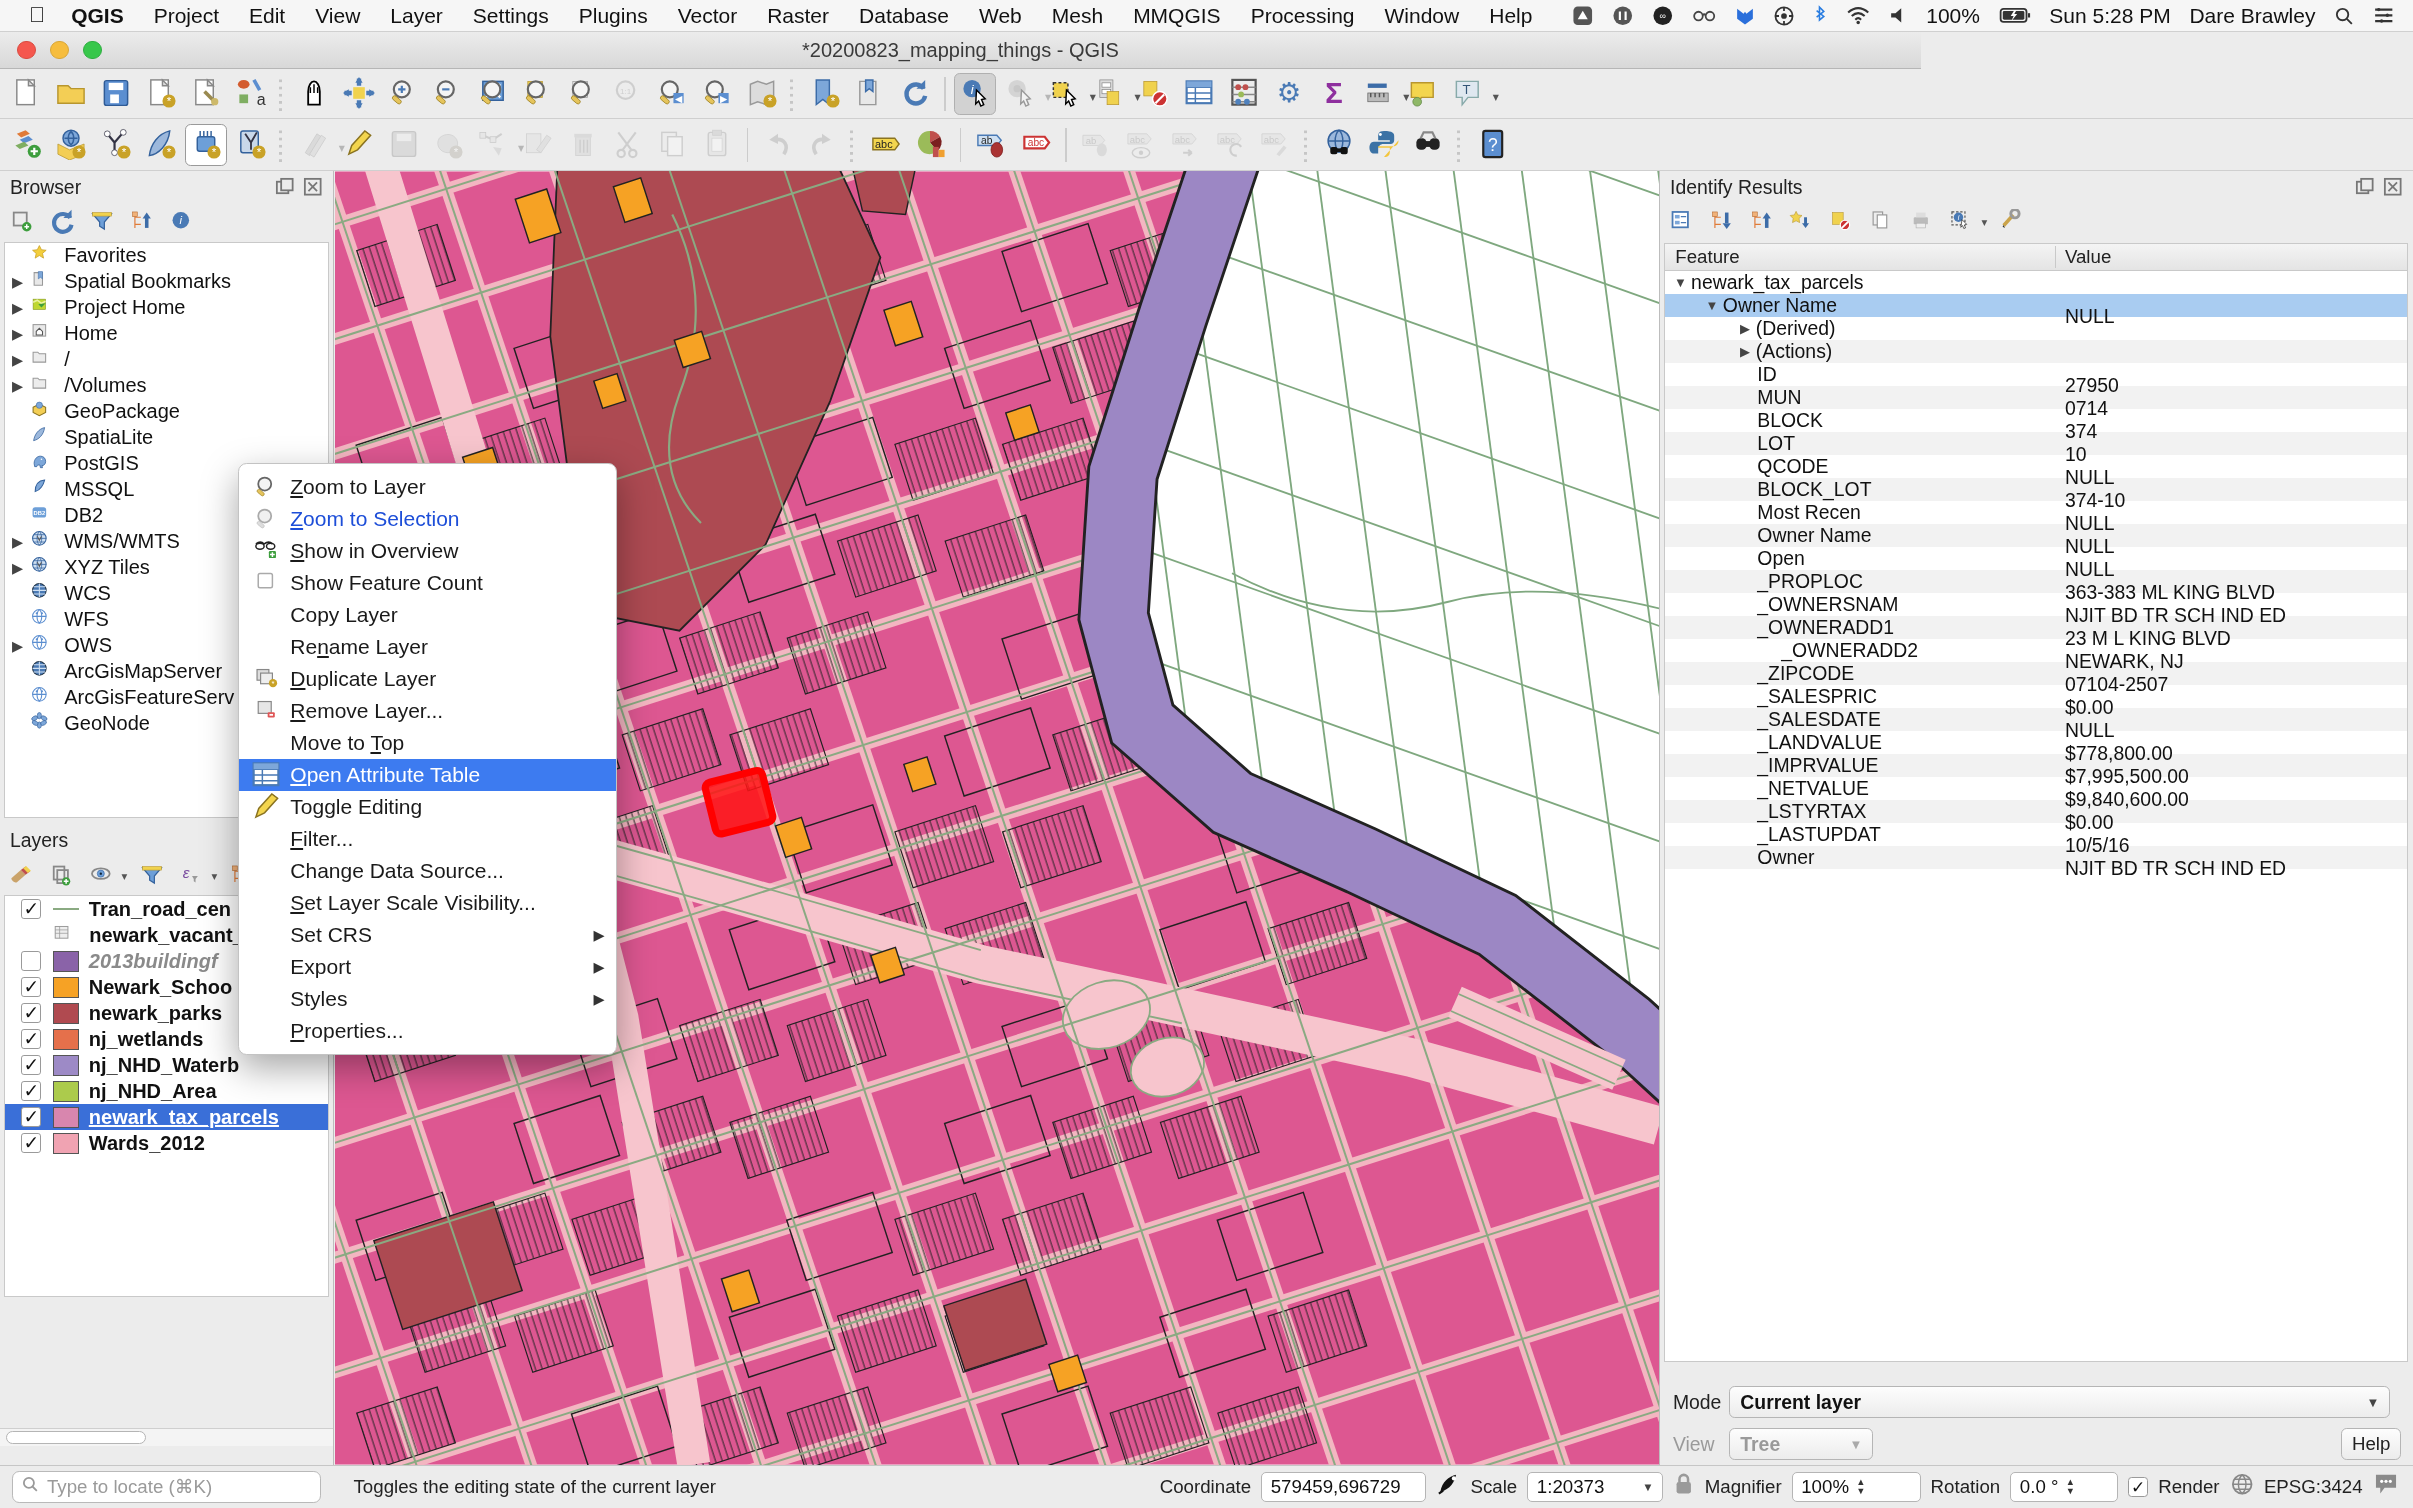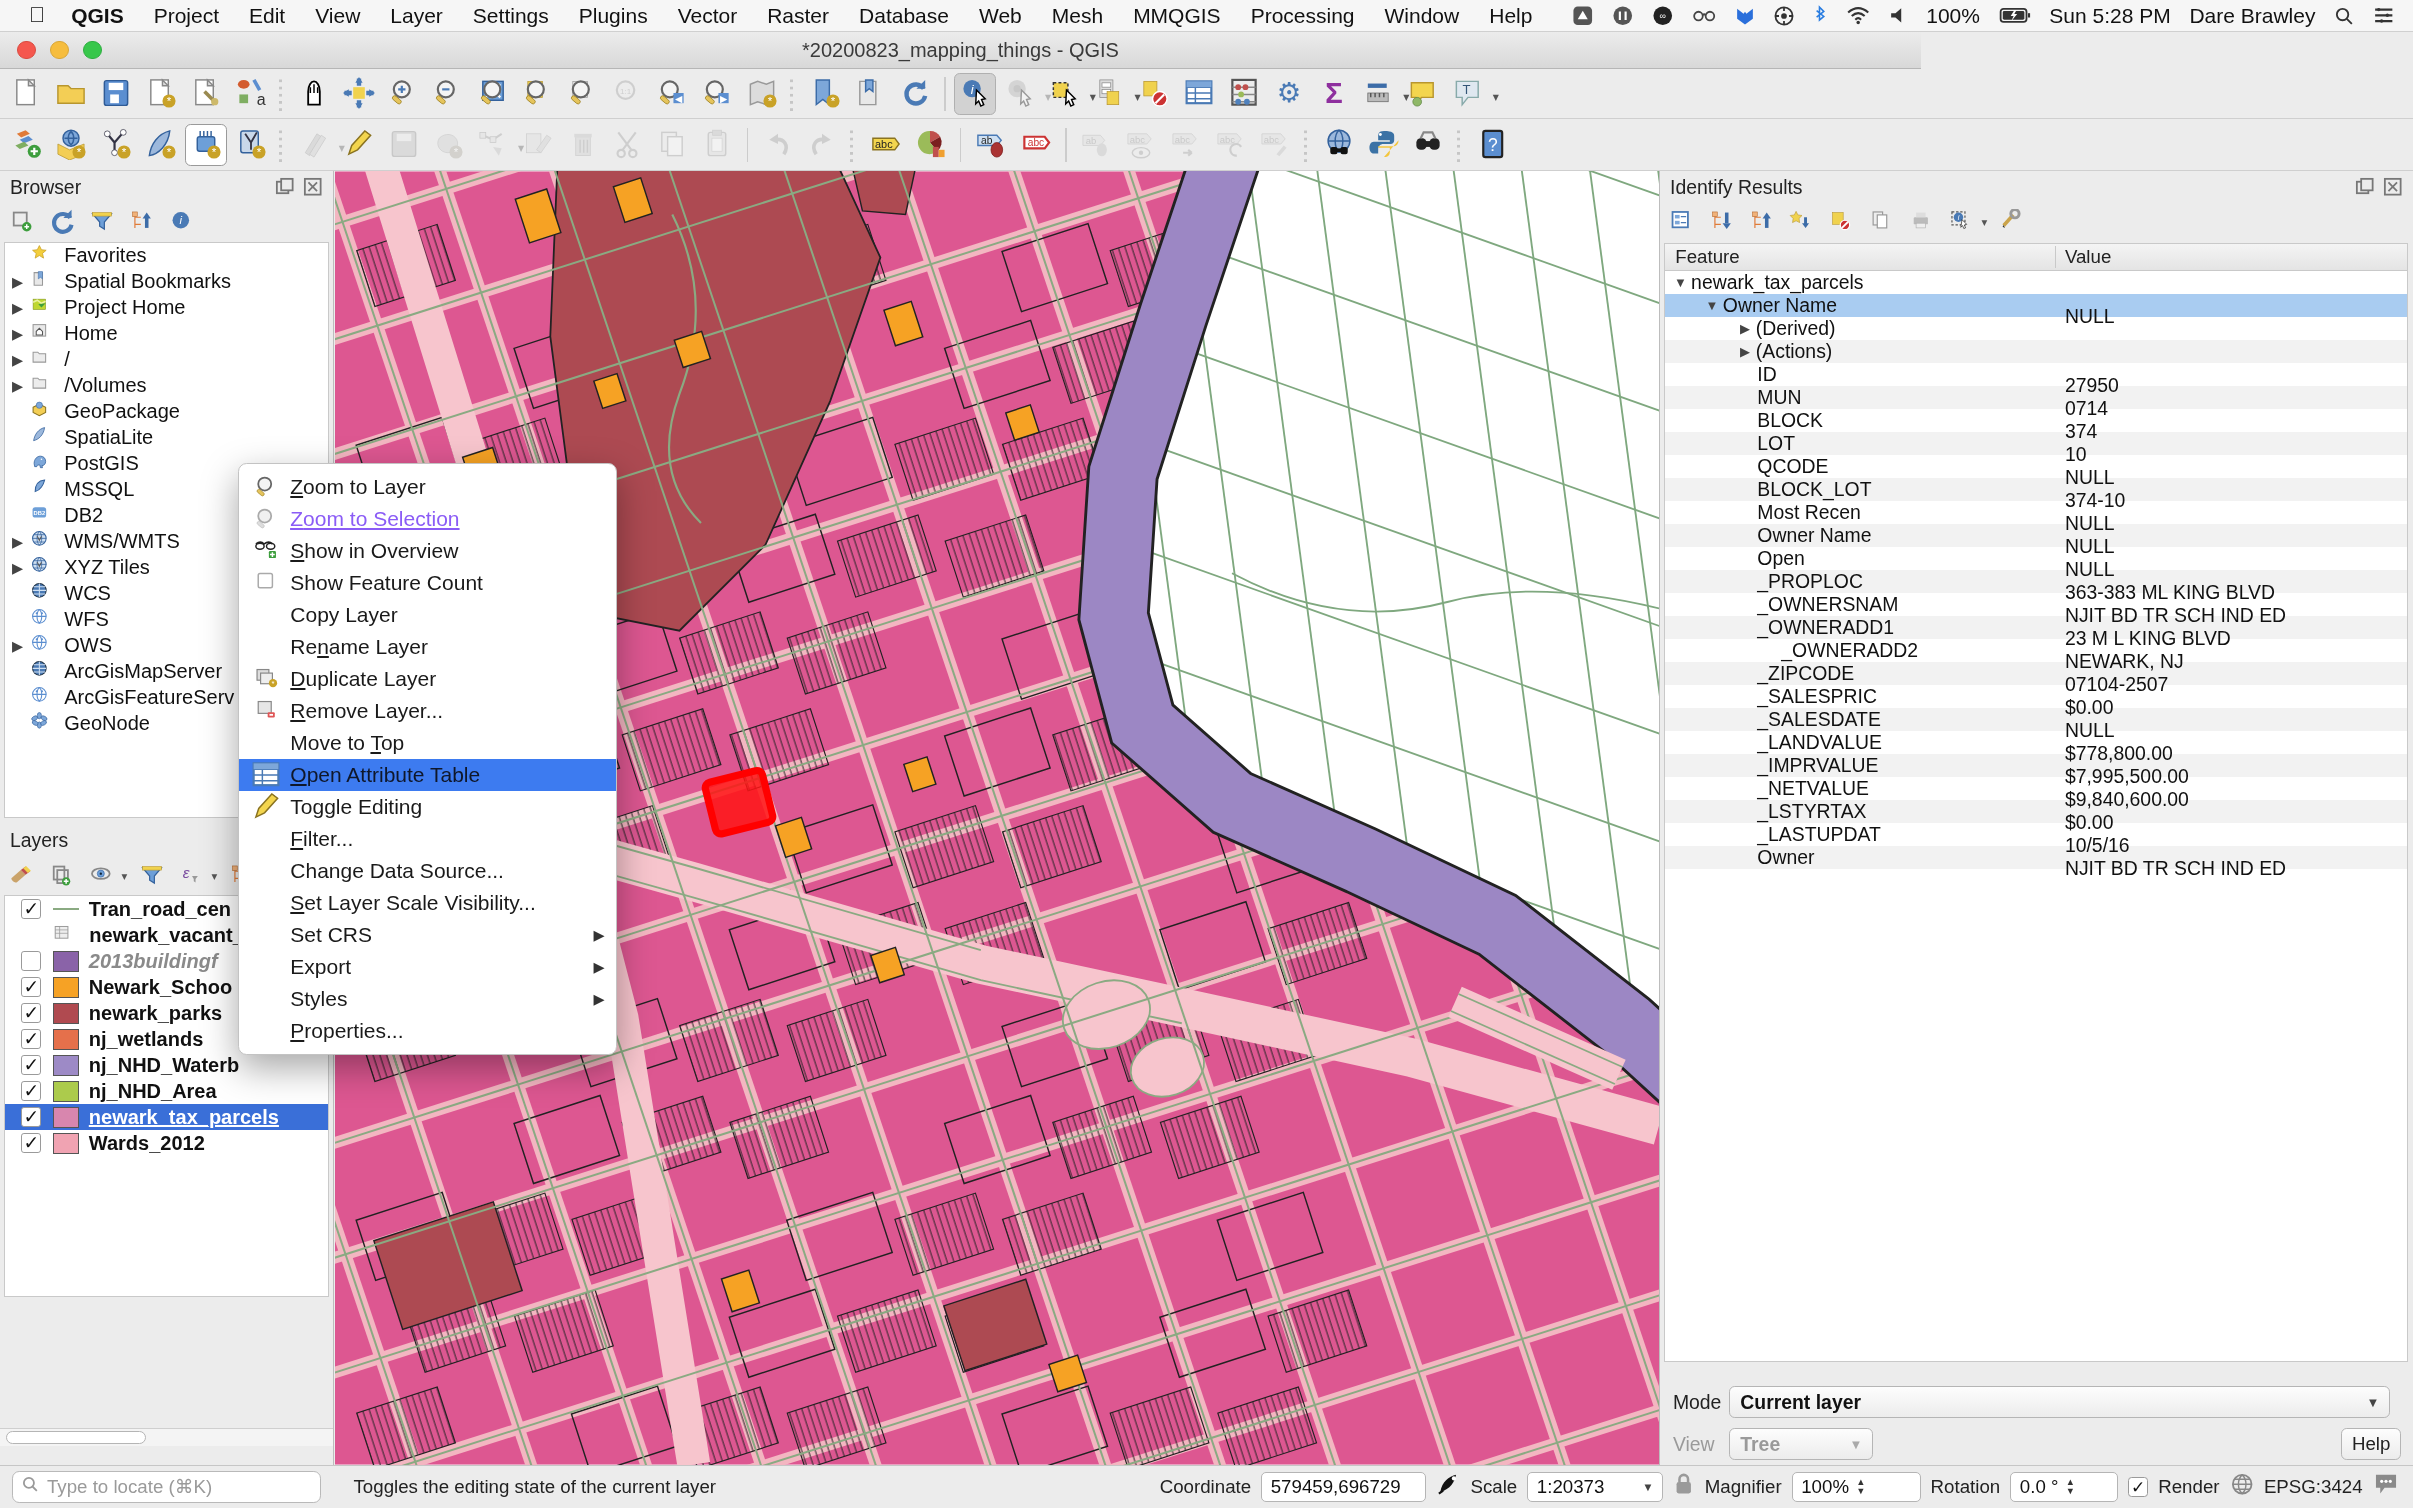--- a/index.html
+++ b/index.html
@@ -120,22 +120,22 @@
     display:flex; align-items:center; justify-content:center; font-size:17px; color:#111; }
 
   
   .ctxmenu { position:absolute; left:238px; top:463px; width:379px; background:#ffffff;
     border:0.7px solid #c3c3c3; border-radius:8.6px; box-shadow:0 13px 36px rgba(0,0,0,.35);
     padding:7.2px 0; z-index:50; }
   .ctxitem { height:32px; display:flex; align-items:center; font-size:21px; color:#1a1a1a; padding:0 11.5px 0 8.6px; }
   .ctxitem .cicon { width:37px; height:26px; display:flex; align-items:center; justify-content:center;
     margin-right:5.7px; flex:0 0 auto; }
   .ctxitem .clabel { white-space:nowrap; }
-  .ctxitem.disabled { color:#8b5cf6;text-decoration:underline; }
-  .ctxitem.hilite { background:#3d7bf0; color:#0f172a; }
+  .ctxitem.disabled { color:#1d4ed8; }
+  .ctxitem.hilite { background:#3d7bf0; color:#ffffff; }
   .ctxitem .sub { margin-left:auto; font-size:14.4px; color:#333; }
 </style>
 </head>
 <body>
 
 <div id="root">
 
   <div class="menubar">
     <span class="apple"></span>
     <span id="menu-items"><span class="mitem app">QGIS</span><span class="mitem">Project</span><span class="mitem">Edit</span><span class="mitem">View</span><span class="mitem">Layer</span><span class="mitem">Settings</span><span class="mitem">Plugins</span><span class="mitem">Vector</span><span class="mitem">Raster</span><span class="mitem">Database</span><span class="mitem">Web</span><span class="mitem">Mesh</span><span class="mitem">MMQGIS</span><span class="mitem">Processing</span><span class="mitem">Window</span><span class="mitem">Help</span></span>

